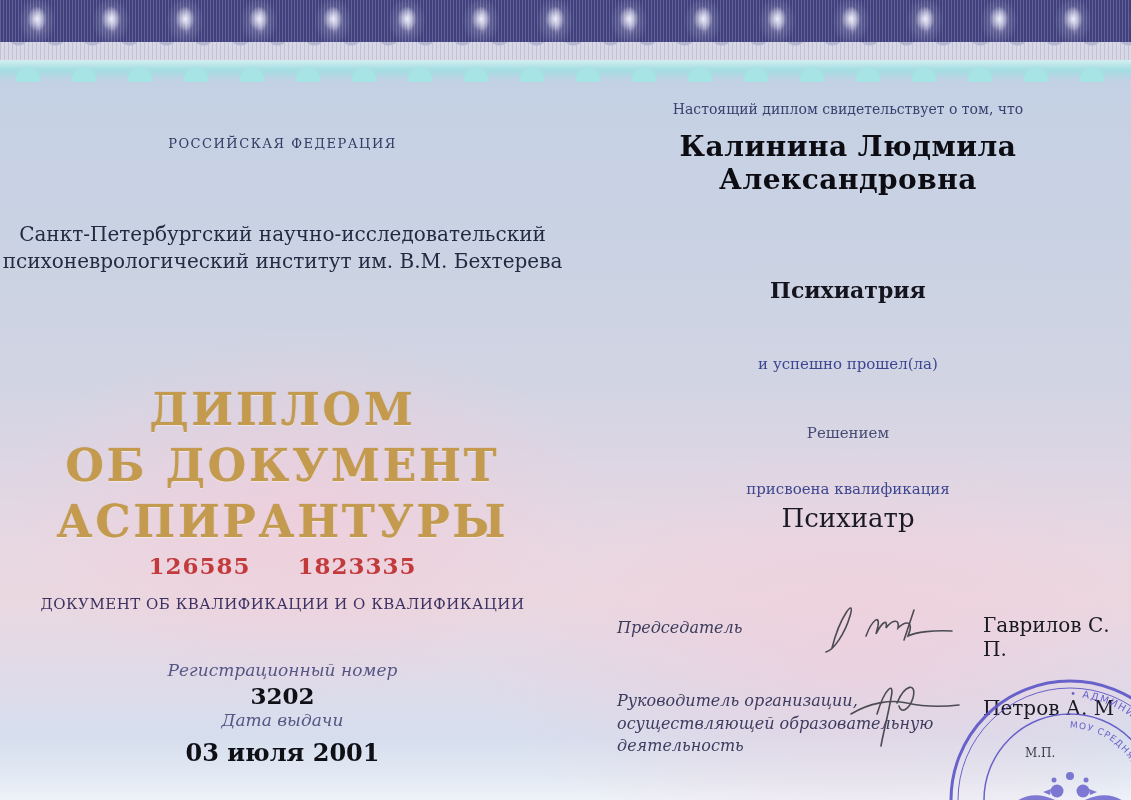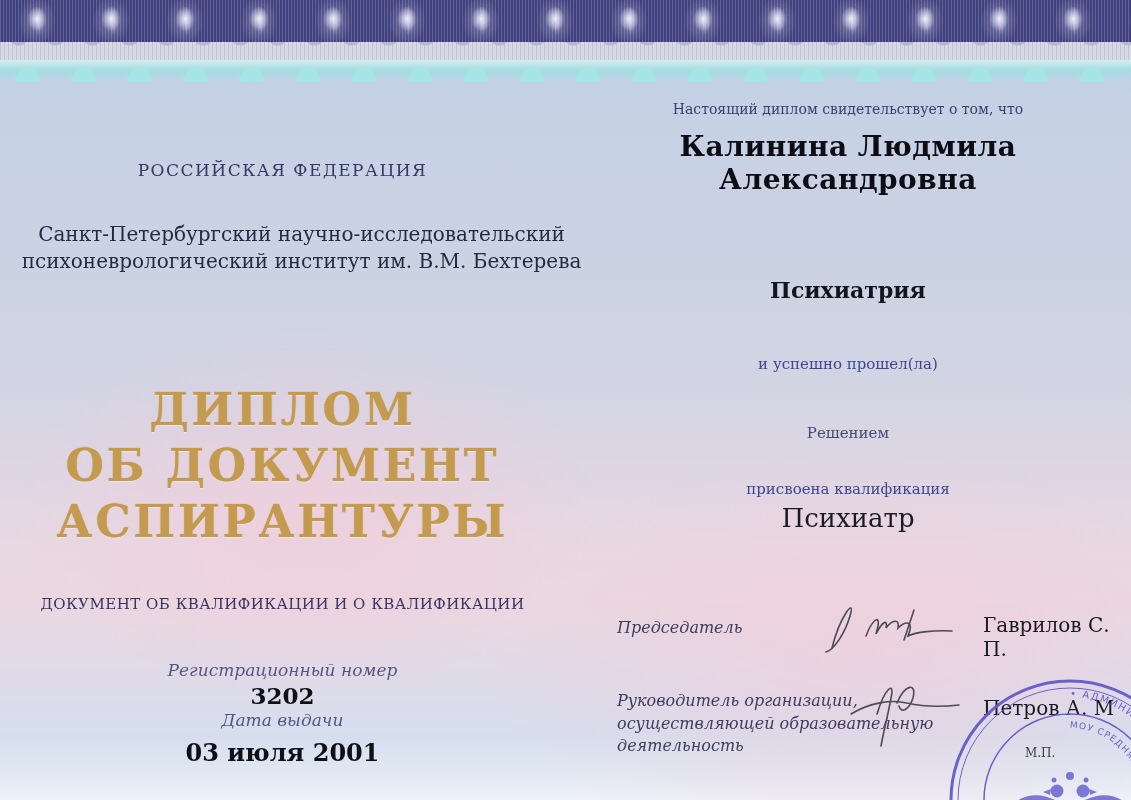--- a/index.html
+++ b/index.html
@@ -47,22 +47,22 @@
     background:
       radial-gradient(circle 16px at 50% 20px, #a6e4e6 12px, rgba(166,228,230,0) 13px) repeat-x,
       linear-gradient(180deg, #d3eff0 0%, #a4dde3 45%, rgba(196,214,230,0) 100%);
     background-size:56px 22px,100% 100%;
   }
   .half{position:absolute;top:0;height:800px;z-index:3;}
   .left-half{left:0;width:565px;}
   .right-half{left:565px;width:566px;}
   .t{position:absolute;left:0;width:100%;text-align:center;}
   
-  .country{top:136px;font-size:17px;letter-spacing:1.5px;color:#333a63;margin-top:24px;}
-  .institute{top:221px;font-size:20px;line-height:27px;color:#222b42;margin-left:19px;}
+  .country{top:136px;font-size:13px;letter-spacing:1.5px;color:#333a63;}
+  .institute{top:221px;font-size:20px;line-height:27px;color:#222b42;}
   .gold-title{
     top:382px;font-size:44px;line-height:56px;font-weight:bold;letter-spacing:3px;
     color:#c49b4e;text-shadow:0 1px 1px rgba(255,255,255,.55), 0 0 1px #9a7a30;
   }
   .serial{top:552px;font-size:23px;font-weight:bold;color:#c23a3c;letter-spacing:1px;}
   .serial span{margin:0 19px;}
   .doc-type{top:595px;font-size:15px;letter-spacing:.5px;color:#3c3264;}
   .reg-label{top:660px;font-style:italic;font-size:17px;color:#565684;}
   .reg-number{top:682px;font-size:23px;font-weight:bold;color:#0f0f16;}
   .date-label{top:710px;font-style:italic;font-size:17px;color:#565684;}
@@ -105,20 +105,24 @@
       <div>Санкт-Петербургский научно-исследовательский</div>
       <div>психоневрологический институт им. В.М. Бехтерева</div>
     </div>
 
     <div class="t gold-title">
       <div>ДИПЛОМ</div>
       <div>ОБ ДОКУМЕНТ</div>
       <div>АСПИРАНТУРЫ</div>
     </div>
 
+    <div class="t serial">
+      <span>126585</span>
+      <span>1823335</span>
+    </div>
 
     <div class="t doc-type">ДОКУМЕНТ ОБ КВАЛИФИКАЦИИ И О КВАЛИФИКАЦИИ</div>
     <div class="t reg-label">Регистрационный номер</div>
     <div class="t reg-number">3202</div>
     <div class="t date-label">Дата выдачи</div>
     <div class="t issue-date">03 июля 2001</div>
   </div>
 
   <div class="half right-half">
     <div class="t intro">Настоящий диплом свидетельствует о том, что</div>

